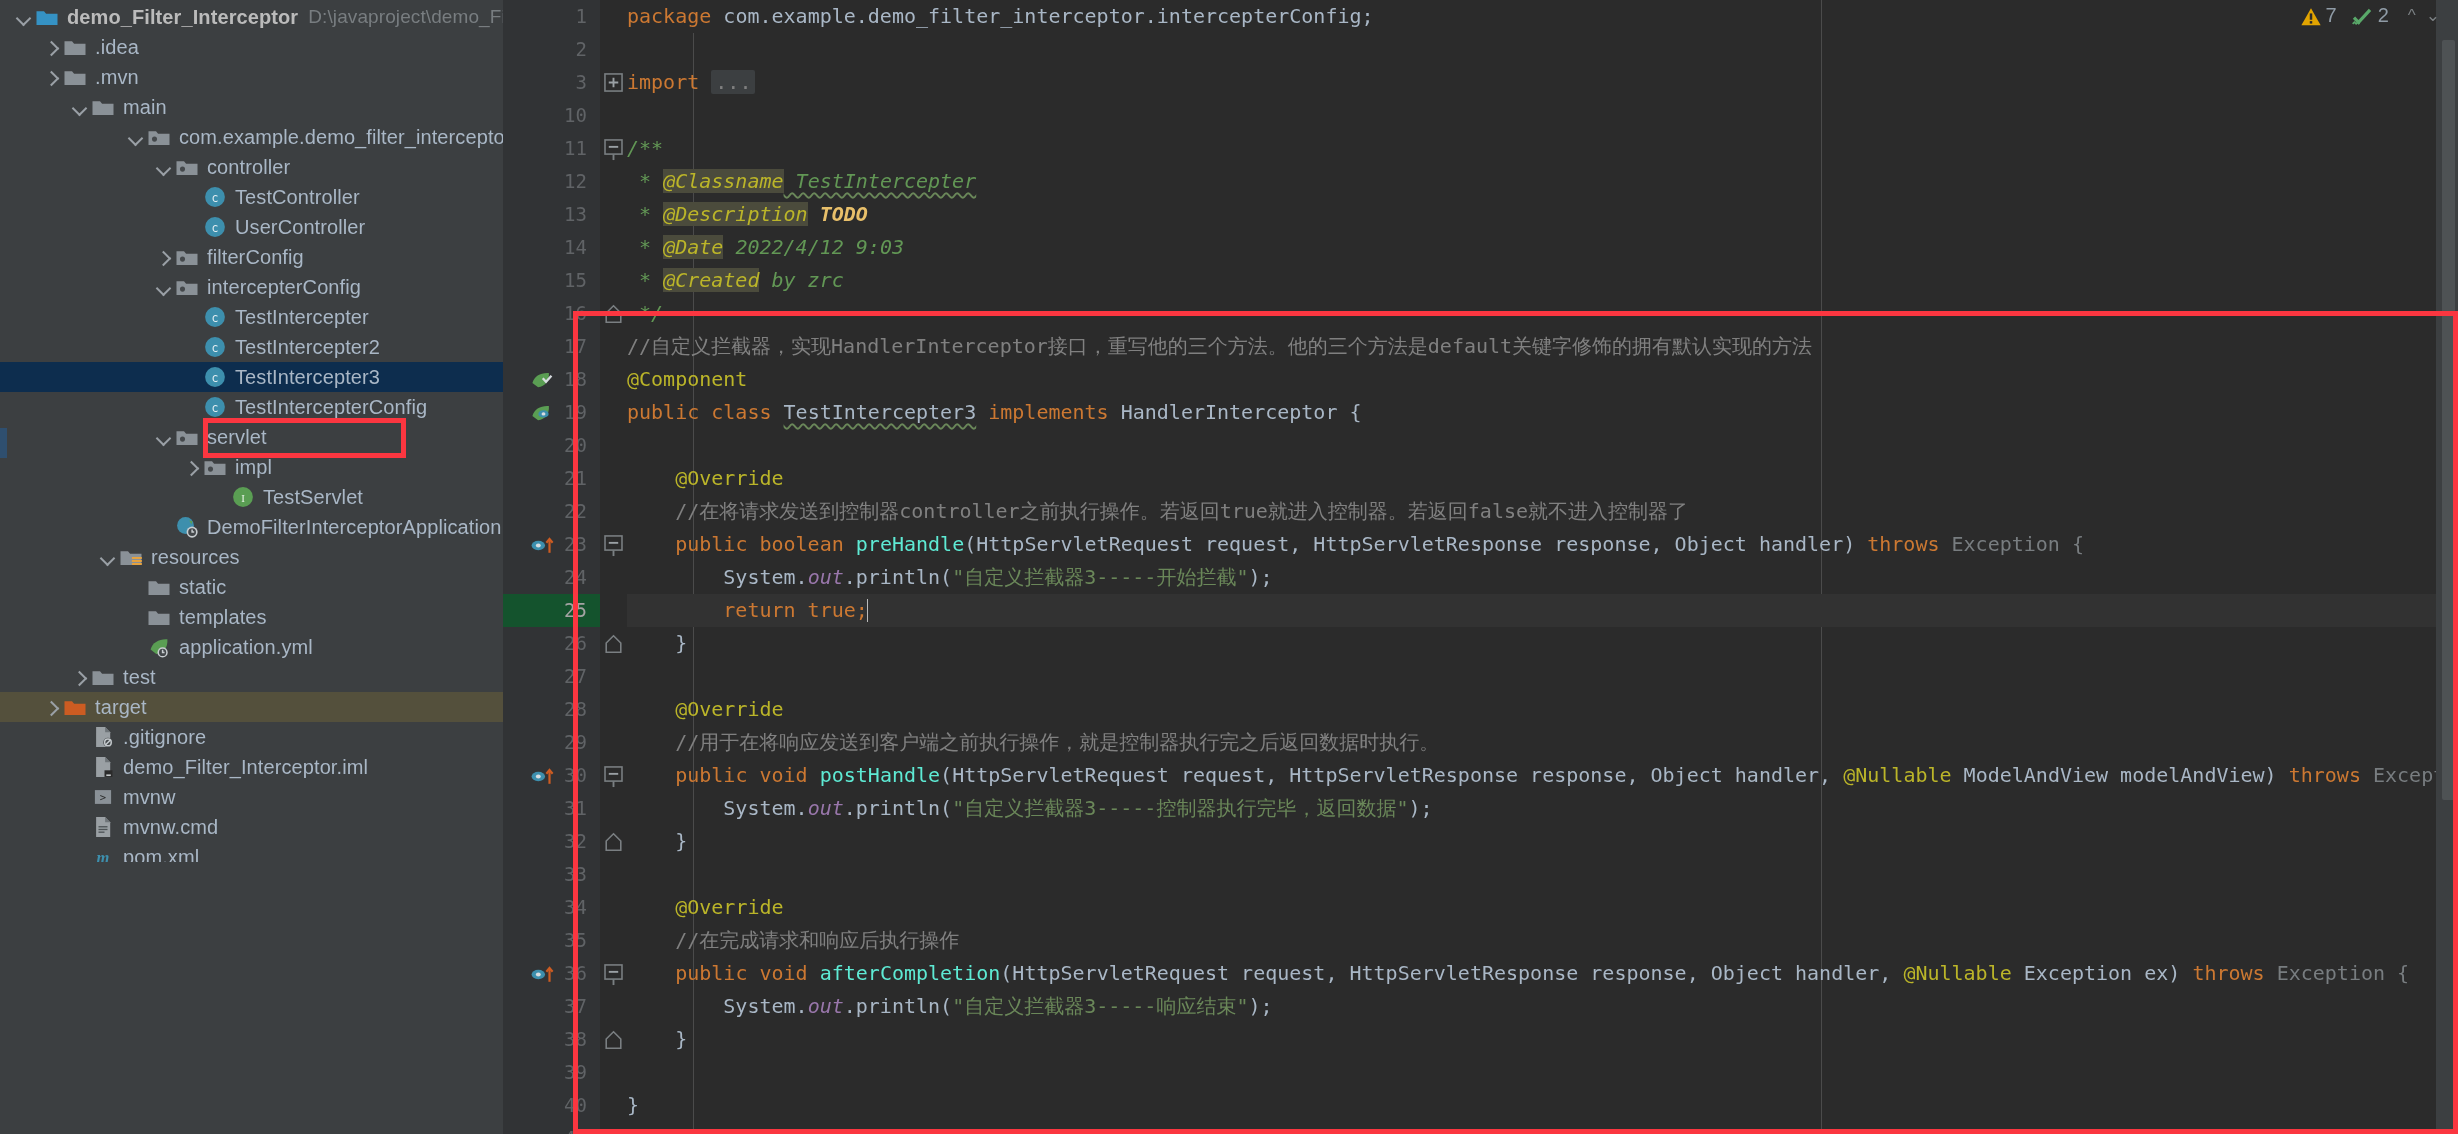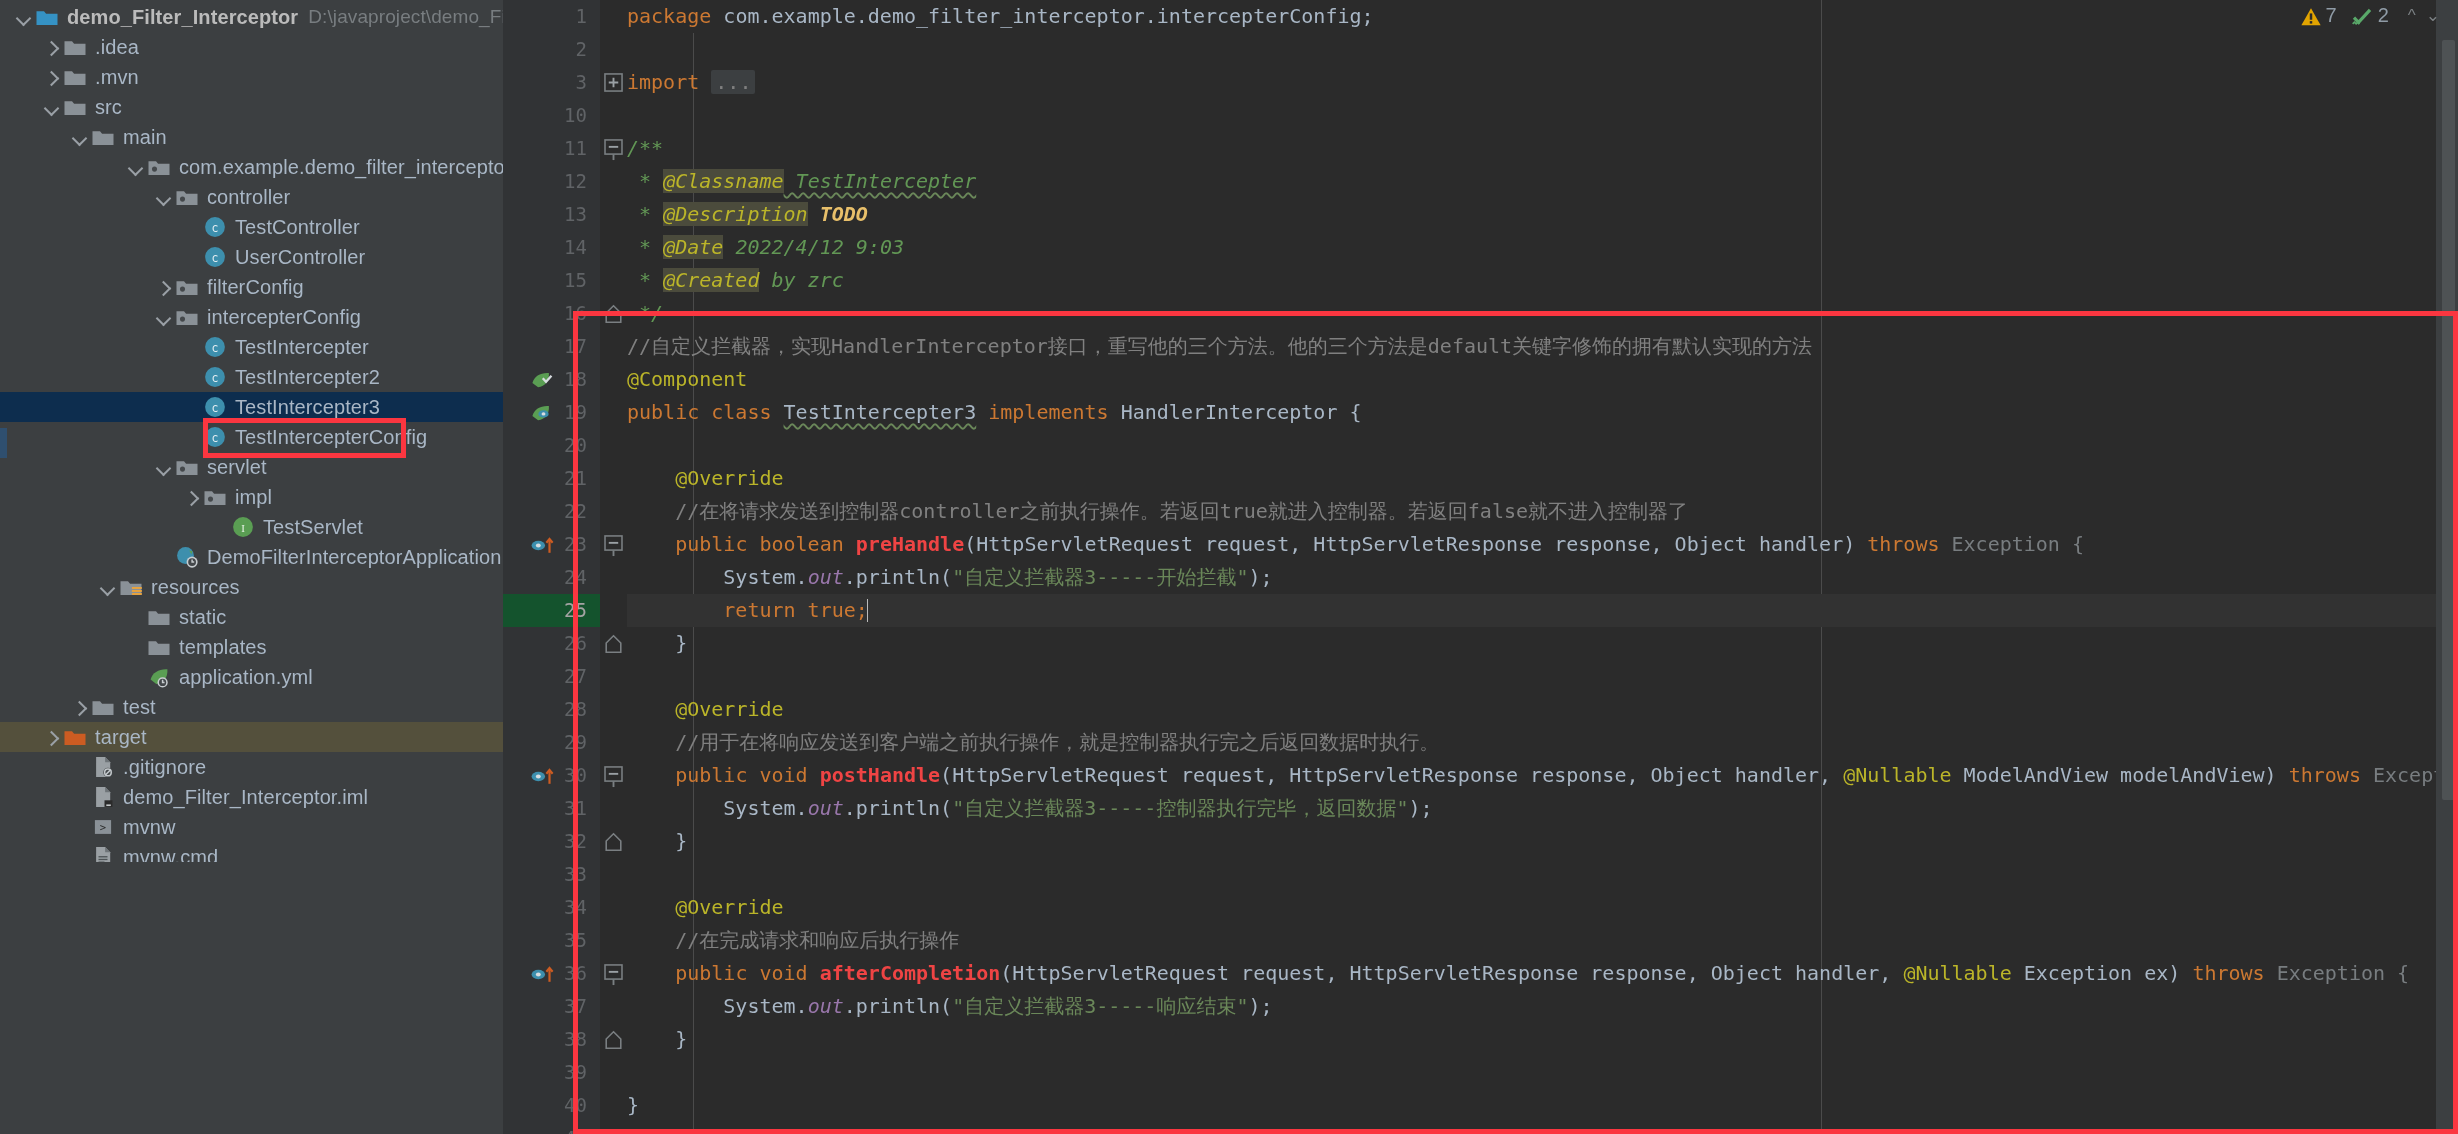--- a/index.html
+++ b/index.html
@@ -106,21 +106,21 @@
 
   
   .kw   { color: #cc7832; }
   .str  { color: #6a8759; }
   .cmt  { color: #808080; }
   .doc  { color: #629755; font-style: italic; }
   .tag  { color: #bbb529; font-style: italic; }
   .tagb { background: #4b4b3c; }
   .todo { color: #e8bf6a; font-style: italic; font-weight: bold; }
   .anno { color: #bbb529; }
-  .fn   { color: #ef4444; font-weight: bold; }
+  .fn   { color: #5eead4; }
   .fld  { color: #9876aa; font-style: italic; }
   .wk   { color: #787d80; }
   .plain{ color: #a9b7c6; }
   .sq   { text-decoration: underline; text-decoration-style: wavy; text-decoration-color: #6a8759; text-underline-offset: 4px; }
   .fold-ph { background: #3c3f41; color:#808080; padding: 0 4px; border-radius:2px; }
 
   
   .indent-guide { position: absolute; width: 1px; background: #4b4b4b; }
 
   
@@ -189,31 +189,20 @@
         <div class="tree-row">
           <span class="arrow" style="margin-left: 40px;">
             <span class="chev right"></span>
           </span>
           <span class="ticon">
             <svg width="24" height="24" viewBox="0 0 16 16">
               <path d="M1 4.2h5l1.4 1.6H15v7.6H1z" fill="#8a9197"></path>
             </svg>
           </span>
           <span class="tlabel">.mvn</span>
-        </div>
-        <div class="tree-row">
-          <span class="arrow" style="margin-left: 40px;">
-            <span class="chev down"></span>
-          </span>
-          <span class="ticon">
-            <svg width="24" height="24" viewBox="0 0 16 16">
-              <path d="M1 4.2h5l1.4 1.6H15v7.6H1z" fill="#8a9197"></path>
-            </svg>
-          </span>
-          <span class="tlabel">src</span>
         </div>
         <div class="tree-row">
           <span class="arrow" style="margin-left: 68px;">
             <span class="chev down"></span>
           </span>
           <span class="ticon">
             <svg width="24" height="24" viewBox="0 0 16 16">
               <path d="M1 4.2h5l1.4 1.6H15v7.6H1z" fill="#8a9197"></path>
             </svg>
           </span>

